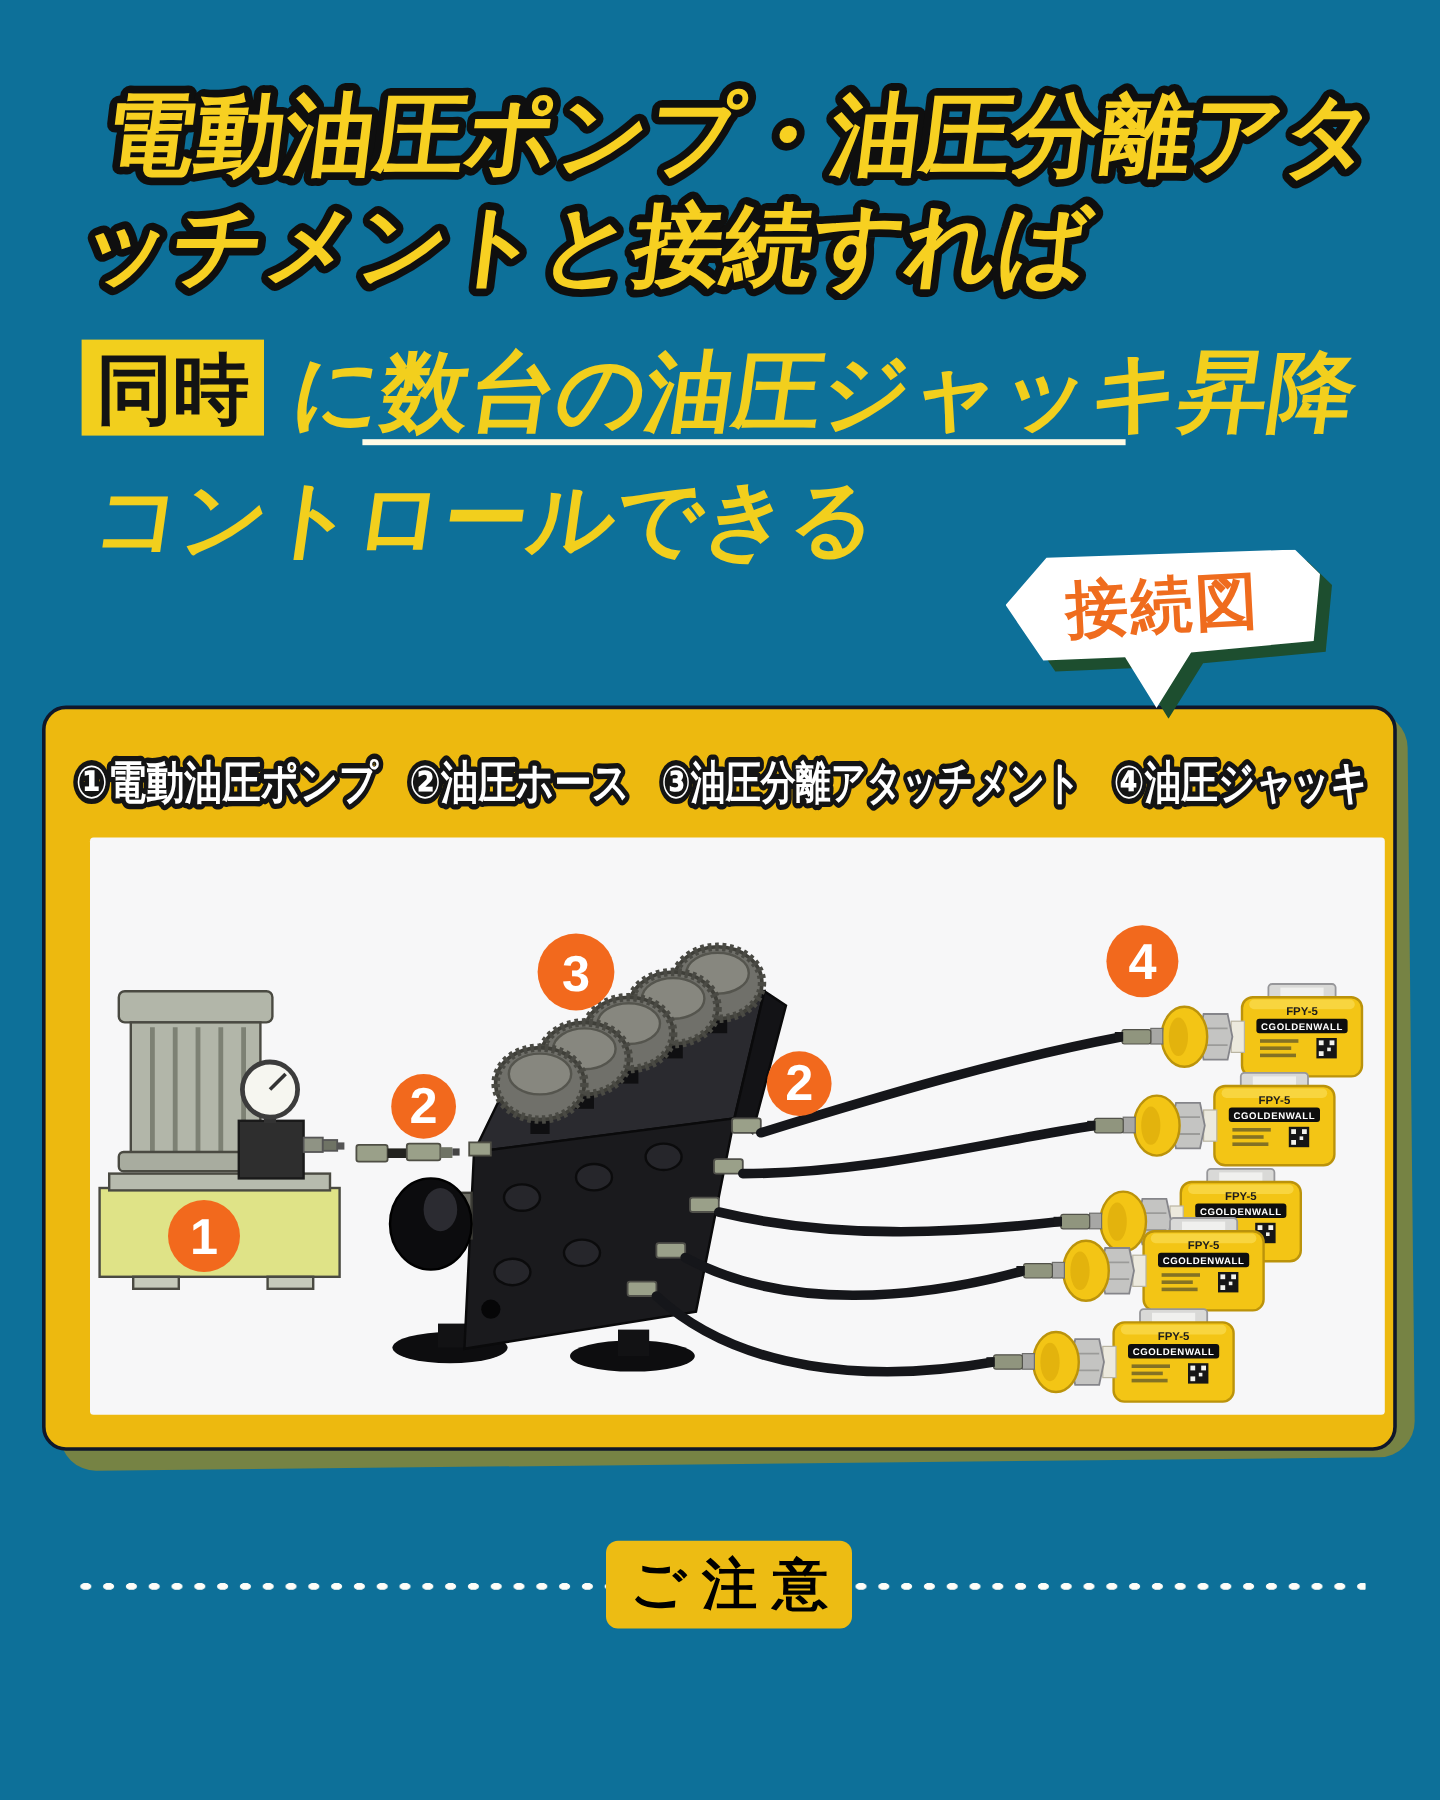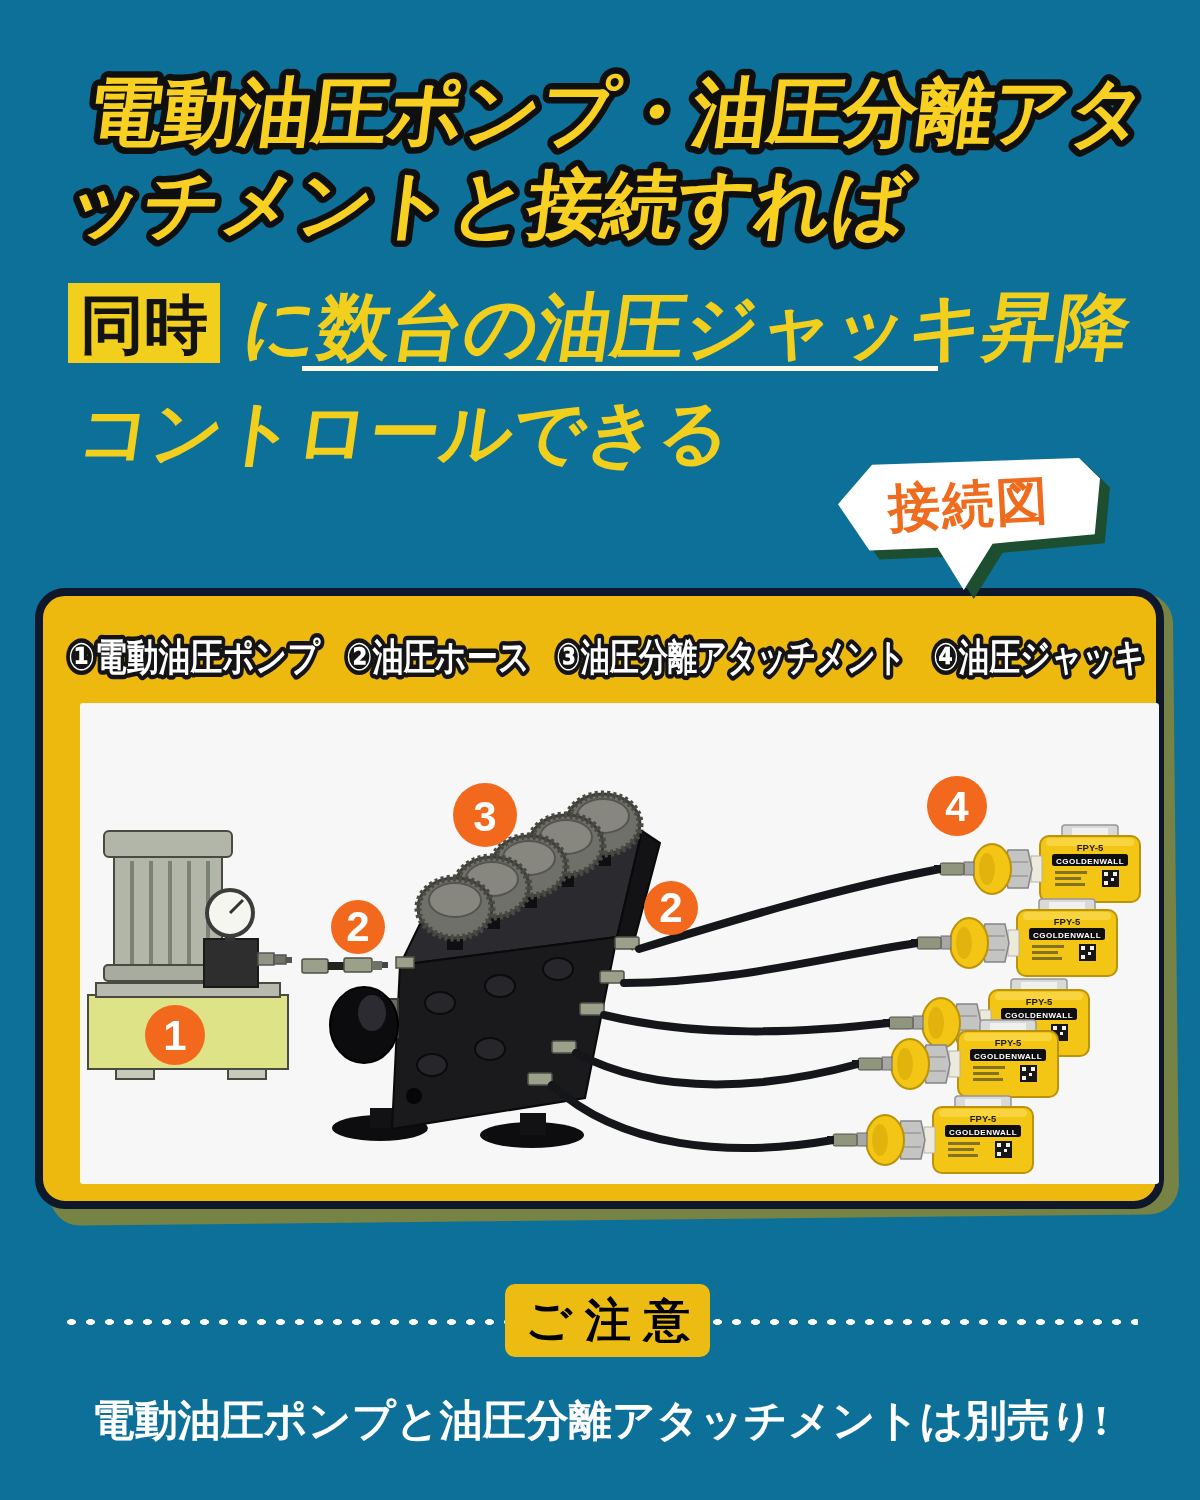--- a/index.html
+++ b/index.html
@@ -45,21 +45,21 @@
   }
 
   
   .card-shadow{
     position:absolute;left:35px;top:588px;width:1129px;height:621px;
     background:#768344;border-radius:30px;
     transform:translate(12px,11px) rotate(-0.6deg);z-index:1;
   }
   .card{
     position:absolute;left:35px;top:588px;width:1129px;height:621px;
-    background:#edb90f;border:8px solid #0f172a;border-radius:30px;
+    background:#edb90f;border:3px solid #0f172a;border-radius:20px;
     box-sizing:border-box;z-index:2;
   }
   .legend-svg{position:absolute;left:0;top:0;}
   .legend-svg text{
     font-family:"Liberation Sans","DejaVu Sans",sans-serif;
     font-weight:900;font-size:38px;fill:#ffffff;
     stroke:#141414;stroke-width:9px;stroke-linejoin:round;paint-order:stroke fill;
   }
   .panel{
     position:absolute;left:37px;top:107px;width:1079px;height:481px;
@@ -370,15 +370,14 @@
           <text x="591" y="219" class="marker-num">2</text>
           <circle cx="877" cy="103" r="30" fill="#f2691d"></circle>
           <text x="877" y="118" class="marker-num">4</text>
         </g>
       </svg>
     </div>
   </div>
 
   <div class="dots"></div>
   <div class="notice-badge">ご注意</div>
-  <div class="notice-text">電動油圧ポンプと油圧分離アタッチメントは別売り!</div>
 
 </div>
 
 </body></html>

